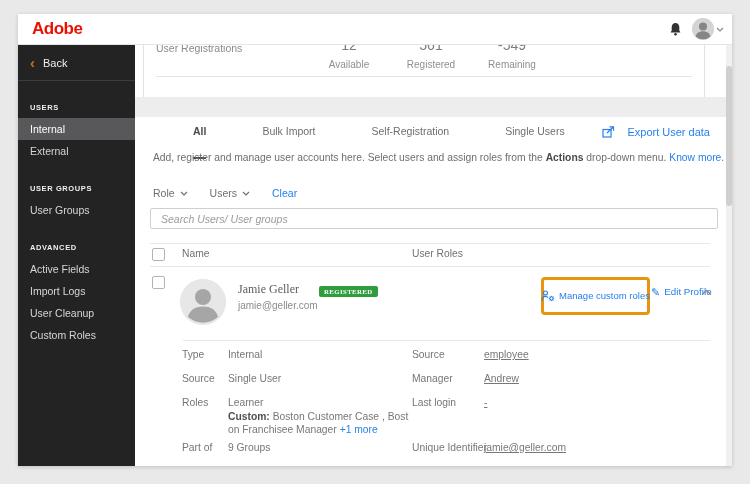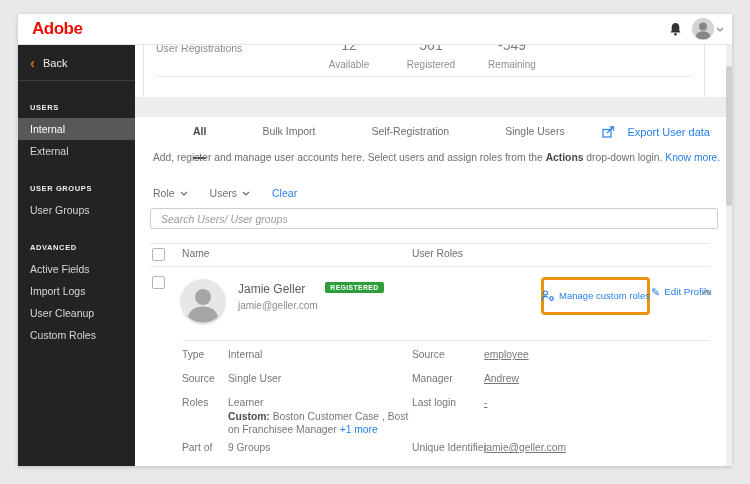--- a/index.html
+++ b/index.html
@@ -53,21 +53,21 @@
   .clear-link{color:#2680EB;cursor:pointer;}
 
   .search{position:absolute;left:15px;top:164px;width:546px;height:19px;border:1px solid #cfcfcf;border-radius:2px;font-family:"Liberation Sans",sans-serif;font-size:10.5px;font-style:italic;color:#555;padding:0 10px;outline:none;background:#fff;}
   .search::placeholder{color:#9a9a9a;font-style:italic;}
 
   .hline{position:absolute;left:15px;right:22px;border-top:1px solid #e8e8e8;}
   .checkbox{position:absolute;width:11px;height:11px;border:1px solid #b3b3b3;border-radius:2px;background:#fff;cursor:pointer;}
   .col-h{position:absolute;font-size:10.3px;color:#707070;}
 
   .avatar-lg{position:absolute;left:45px;top:235px;width:46px;height:46px;border-radius:50%;overflow:hidden;background:#e7e7e7;}
-  .name-line{position:absolute;left:103px;top:238px;font-size:12px;color:#5c5c5c;display:flex;align-items:flex-start;gap:20px;}
+  .name-line{position:absolute;left:103px;top:238px;font-size:12px;color:#5c5c5c;display:flex;align-items:flex-end;gap:20px;font-family:Liberation Serif, serif;}
   .badge{background:#2E9E3C;color:#fff;font-size:6.8px;font-weight:700;letter-spacing:.4px;padding:2px 5px;border-radius:2px;}
   .email{position:absolute;left:103px;top:256px;font-size:10px;color:#8c8c8c;}
 
   .hl-box{position:absolute;left:406px;top:233px;width:103px;height:32px;border:3px solid #E8940F;border-radius:4px;display:flex;align-items:center;justify-content:center;}
   .manage-btn{display:flex;align-items:flex-start;gap:4px;color:#2680EB;font-size:9.5px;white-space:nowrap;cursor:pointer;}
   .edit-btn{position:absolute;left:516px;top:242px;display:flex;align-items:center;gap:4px;color:#2680EB;font-size:9.8px;cursor:pointer;}
   .pencil{font-size:11px;line-height:10px;}
   .collapse{position:absolute;left:566px;top:238px;cursor:pointer;}
 
   .d-label{position:absolute;font-size:10.3px;color:#767676;}
@@ -159,21 +159,21 @@
     </div>
 
     <div class="export">
       <svg width="13" height="12" viewBox="0 0 13 12">
           <rect x="1" y="3.5" width="8" height="7.5" fill="none" stroke="#2680EB" stroke-width="1.2"></rect>
           <path d="M5 7 L11.5 0.8 M7.5 0.8 H11.5 V4.8" fill="none" stroke="#2680EB" stroke-width="1.2"></path>
         </svg>
       <span>Export User data</span>
     </div>
 
-    <div class="desc"><span>Add, register and manage user accounts here. Select users and assign roles from the </span><b>Actions</b><span> drop-down login. </span><a>Know more.</a></div>
+    <div class="desc"><span>Add, register and manage user accounts here. Select users and assign roles from the </span><b>Actions</b><span> drop-down menu. </span><a>Know more.</a></div>
 
     <div class="filters">
       <span class="filter">
         <span>Role</span>
         <svg width="8" height="5" viewBox="0 0 8 5">
             <polyline points="1,1 4,4 7,1" fill="none" stroke="#6e6e6e" stroke-width="1.2"></polyline>
           </svg>
       </span>
       <span class="filter">
         <span>Users</span>

